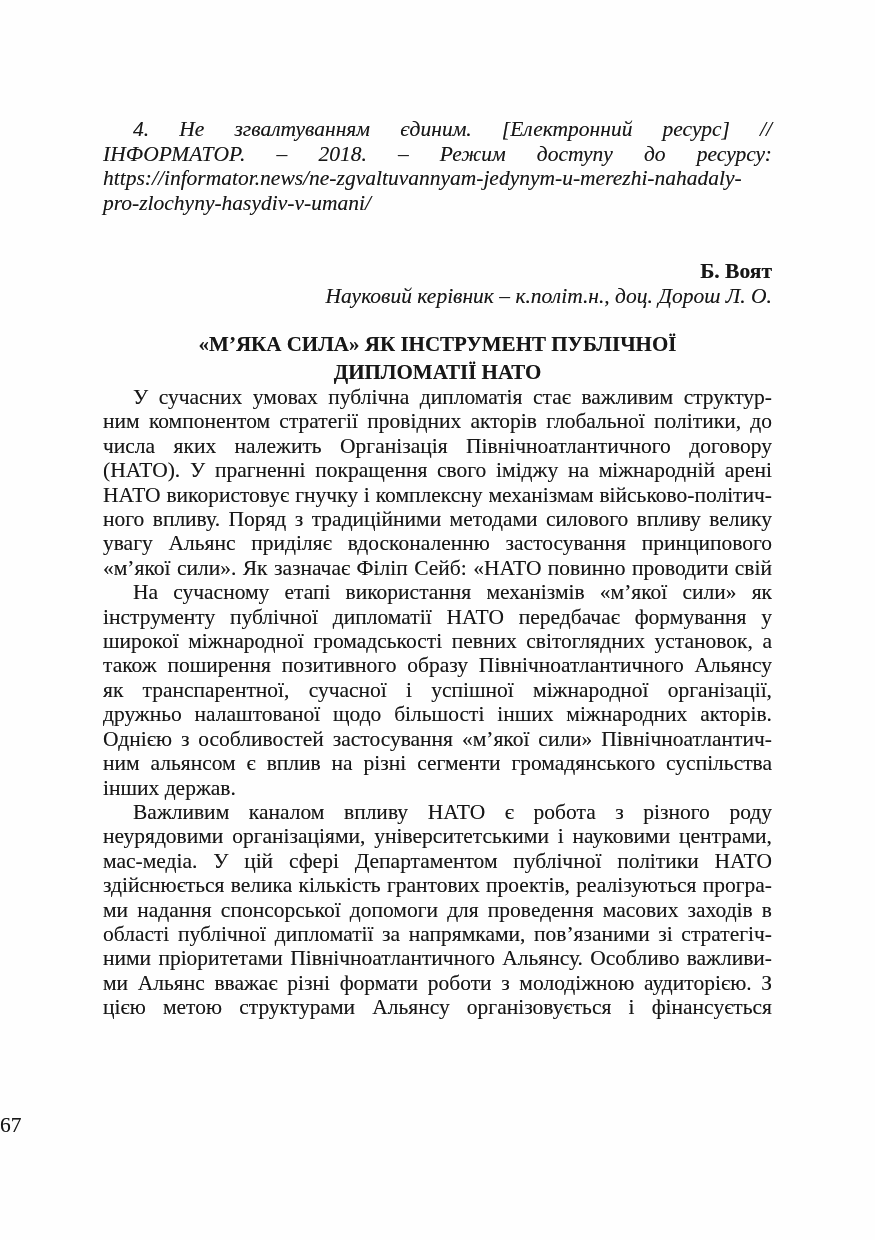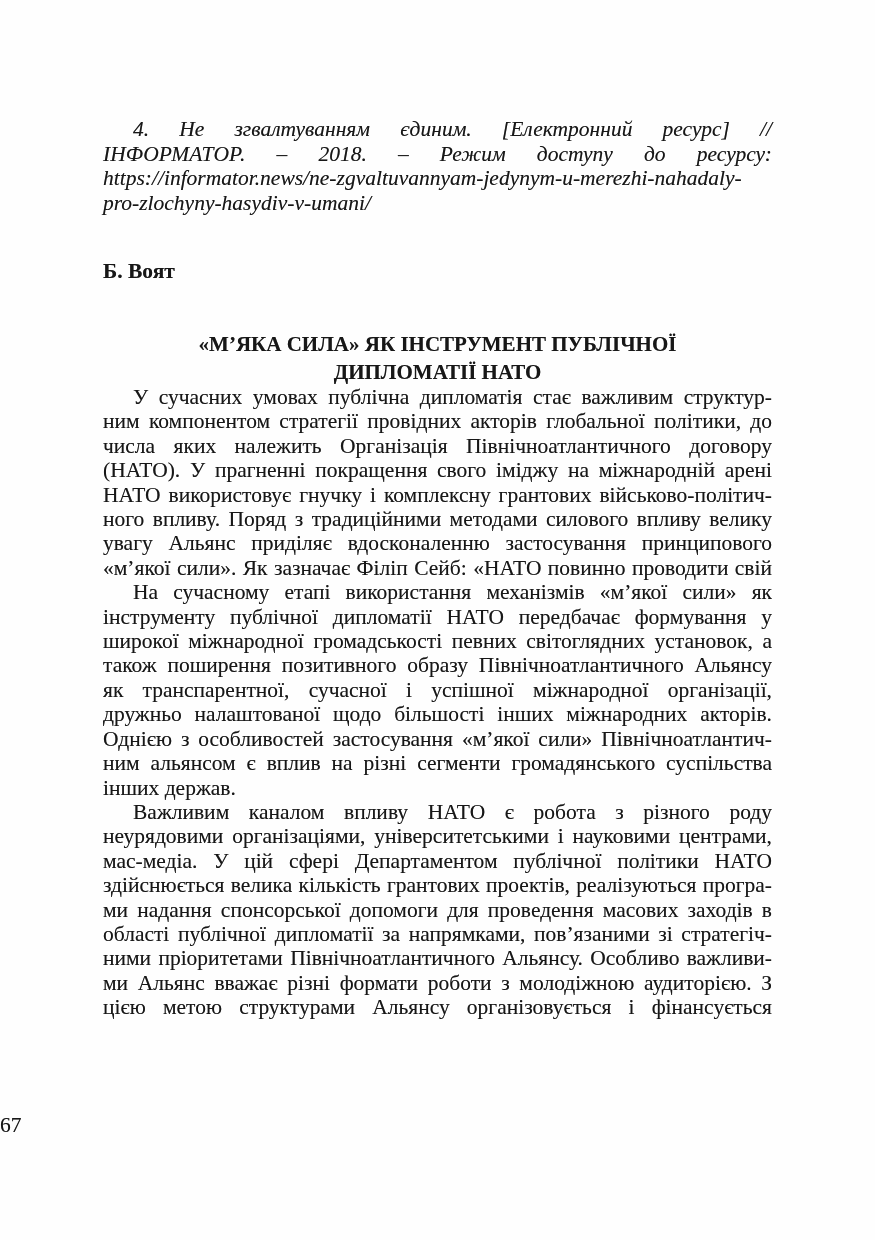--- a/index.html
+++ b/index.html
@@ -33,21 +33,21 @@
   .line.last { text-align-last: left; }
 
   .reference {
     top: 117px;
     font-style: italic;
     font-size: 21.5px;
     line-height: 24.7px;
   }
   .byline {
     top: 259px;
-    text-align: left;
+    text-align: right;
     font-size: 21.5px;
     line-height: 24.7px;
   }
   .byline .author { font-weight: bold; }
   .byline .supervisor { font-style: italic; }
 
   .title-block {
     top: 331px;
     font-weight: bold;
     font-size: 21px;
@@ -81,34 +81,35 @@
 
   <div class="col reference">
       <div class="line indent">4. Не згвалтуванням єдиним. [Електронний ресурс] //</div>
       <div class="line">ІНФОРМАТОР. – 2018. – Режим доступу до ресурсу:</div>
       <div class="line">https://informator.news/ne-zgvaltuvannyam-jedynym-u-merezhi-nahadaly-</div>
       <div class="line last">pro-zlochyny-hasydiv-v-umani/</div>
     </div>
 
   <div class="col byline">
     <div class="author">Б. Воят</div>
+    <div class="supervisor">Науковий керівник – к.політ.н., доц. Дорош Л. О.</div>
   </div>
 
   <div class="col title-block">
       <div class="line">«М’ЯКА СИЛА» ЯК ІНСТРУМЕНТ ПУБЛІЧНОЇ</div>
       <div class="line">ДИПЛОМАТІЇ НАТО</div>
     </div>
 
   <div class="col body-text">
     <div class="para">
         <div class="line indent">У сучасних умовах публічна дипломатія стає важливим структур-</div>
         <div class="line">ним компонентом стратегії провідних акторів глобальної політики, до</div>
         <div class="line">числа яких належить Організація Північноатлантичного договору</div>
         <div class="line">(НАТО). У прагненні покращення свого іміджу на міжнародній арені</div>
-        <div class="line">НАТО використовує гнучку і комплексну грантових військово-політич-</div>
+        <div class="line">НАТО використовує гнучку і комплексну механізмам військово-політич-</div>
         <div class="line">ного впливу. Поряд з традиційними методами силового впливу велику</div>
         <div class="line">увагу Альянс приділяє вдосконаленню застосування принципового</div>
         <div class="line">«м’якої сили». Як зазначає Філіп Сейб: «НАТО повинно проводити свій</div>
       </div>
     <div class="para">
         <div class="line indent">На сучасному етапі використання механізмів «м’якої сили» як</div>
         <div class="line">інструменту публічної дипломатії НАТО передбачає формування у</div>
         <div class="line">широкої міжнародної громадськості певних світоглядних установок, а</div>
         <div class="line">також поширення позитивного образу Північноатлантичного Альянсу</div>
         <div class="line">як транспарентної, сучасної і успішної міжнародної організації,</div>

